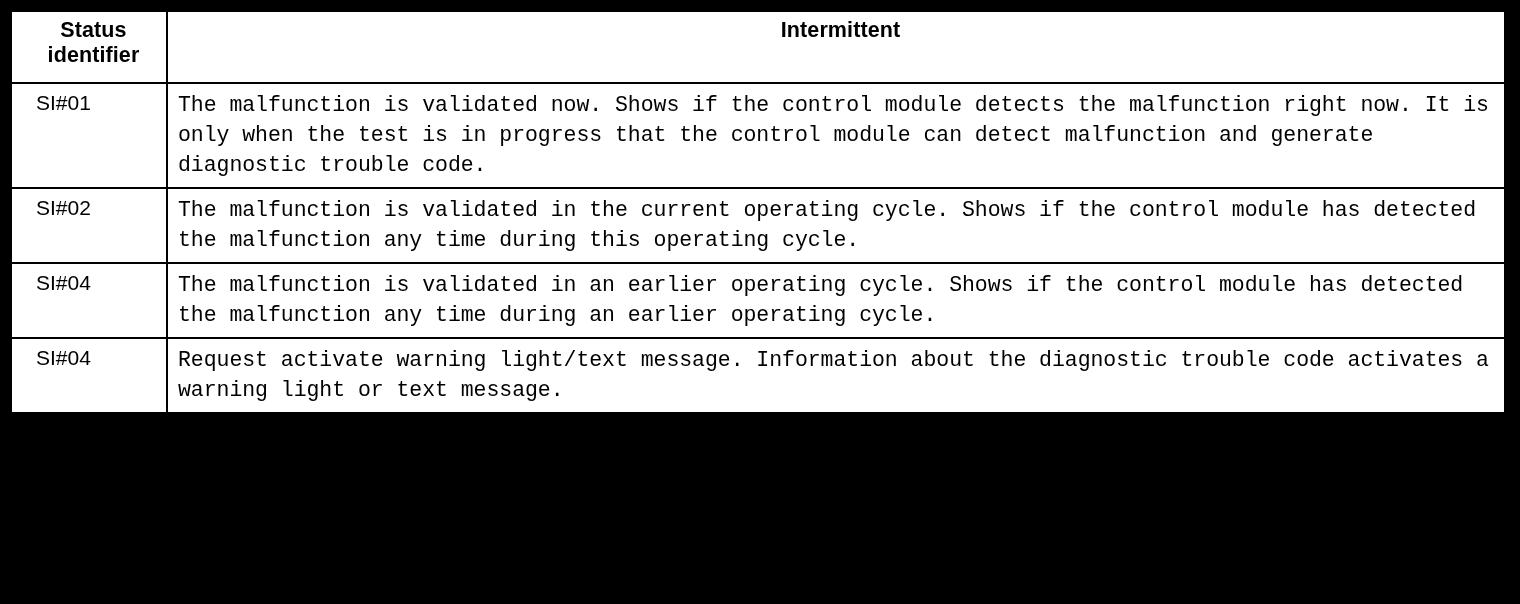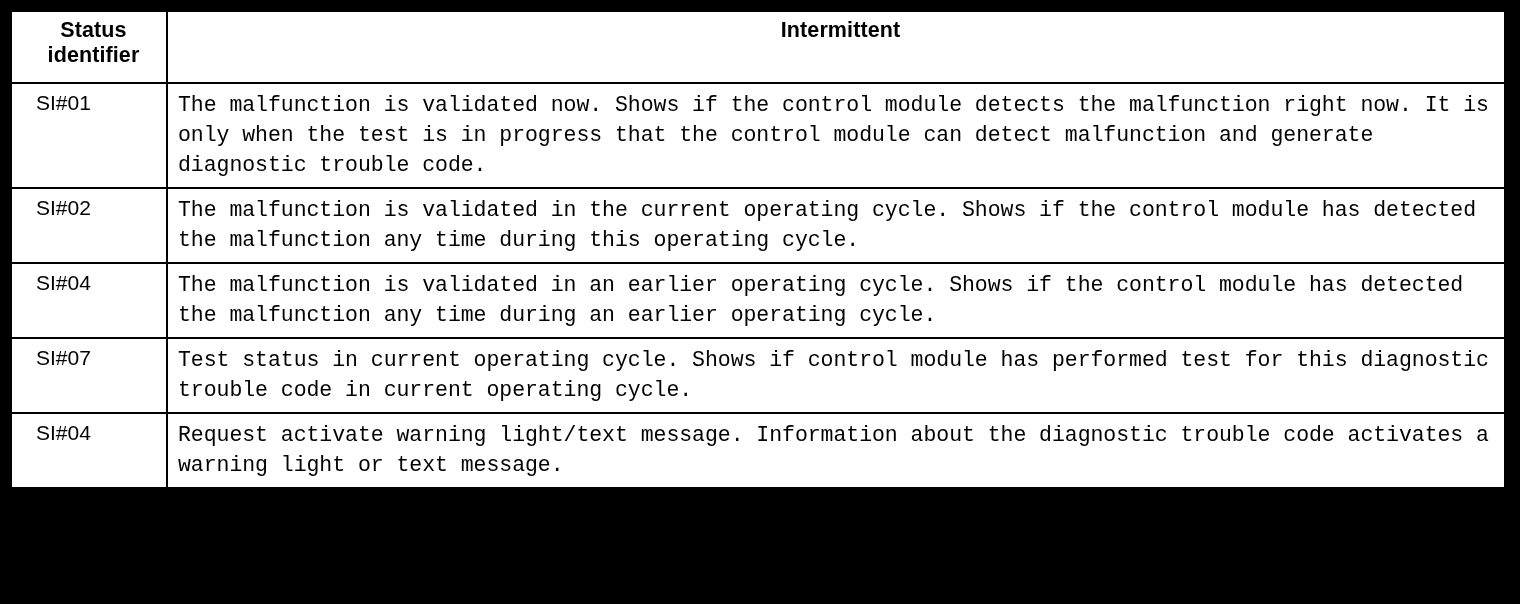--- a/index.html
+++ b/index.html
@@ -135,28 +135,20 @@
 
       <tr class="r6">
         <td>
           <div class="cell-id">SI#04</div>
         </td>
         <td>
           <div class="cell-exp">The malfunction is validated in an earlier operating cycle. Shows if the control module has detected the malfunction any time during an earlier operating cycle.</div>
         </td>
       </tr>
 
-      <tr class="r7">
-        <td>
-          <div class="cell-id">SI#07</div>
-        </td>
-        <td>
-          <div class="cell-exp">Test status in current operating cycle. Shows if control module has performed test for this diagnostic trouble code in current operating cycle.</div>
-        </td>
-      </tr>
 
       <tr class="r8">
         <td>
           <div class="cell-id">SI#04</div>
         </td>
         <td>
           <div class="cell-exp">Request activate warning light/text message. Information about the diagnostic trouble code activates a warning light or text message.</div>
         </td>
       </tr>
 

